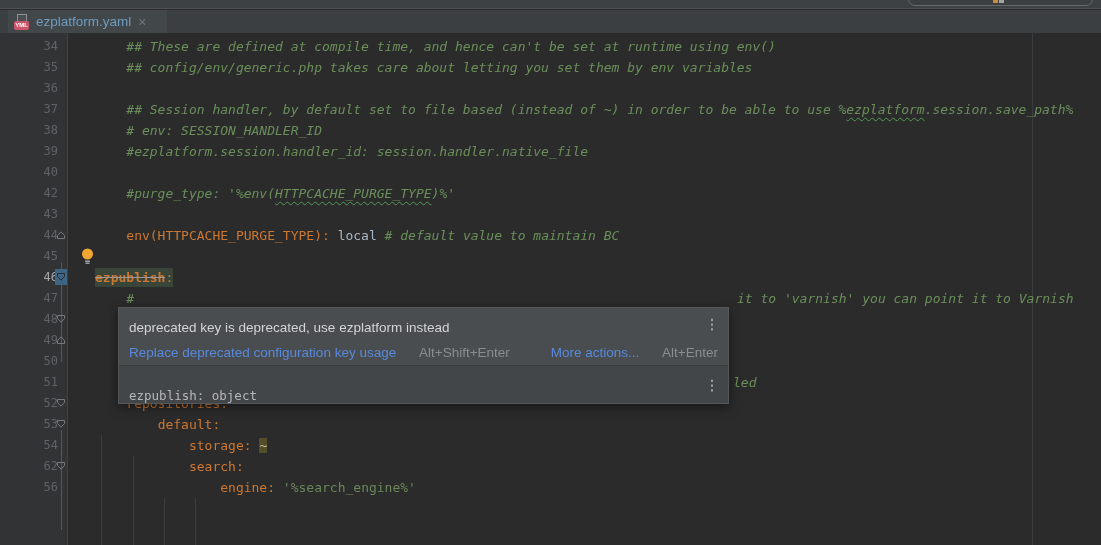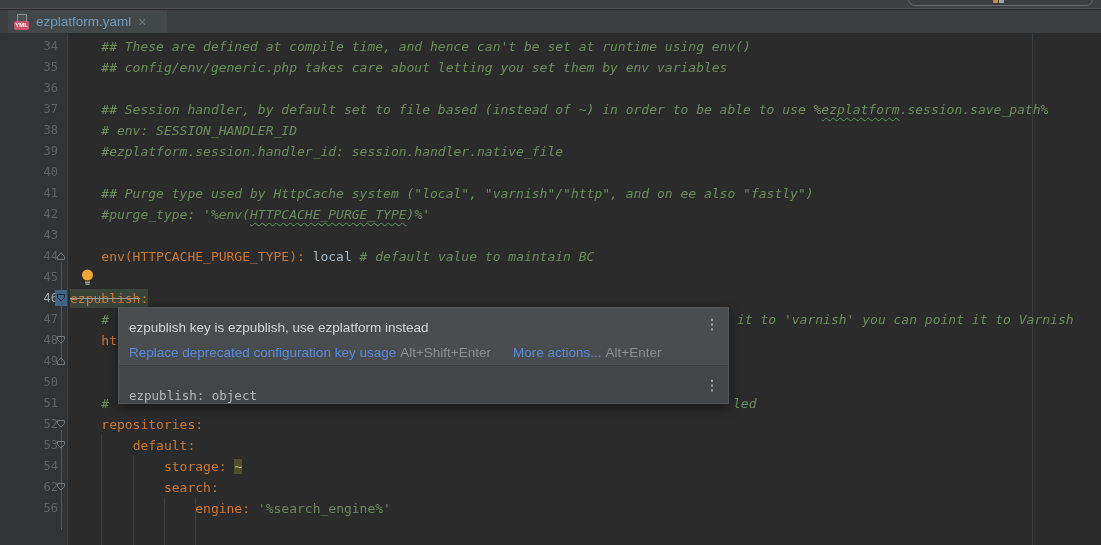--- a/index.html
+++ b/index.html
@@ -40,21 +40,21 @@
   .fold-line { position:absolute; left:61px; width:1px; background:#54585a; }
   .fl1 { top:229px; height:100px; }
   .fl2 { top:397px; height:100px; }
   .indent-guide { position:absolute; width:1px; background:#3b3e40; }
   .ig1 { left:101px; top:402px; height:110px; }
   .ig2 { left:133px; top:423px; height:89px; }
   .ig3 { left:164px; top:465px; height:47px; }
   .ig4 { left:195px; top:465px; height:47px; }
 
   #lines { position:absolute; left:0; top:3px; right:0; }
-  .line { position:relative; height:21px; display:flex; }
+  .line { position:relative; height:21px; display:flex;gap:25px; }
   .gut { position:relative; width:68px; flex:none; }
   .ln { position:absolute; right:10px; top:0; line-height:21px; font-size:12px; color:#606366;
         font-family:"DejaVu Sans Mono", monospace; }
   .ln.act { color:#a4a7a9; }
   .fold { position:absolute; left:55px; top:2px; width:12px; height:16px; display:flex;
           align-items:center; justify-content:center; }
   .fold.factive { background:#3e6486; }
   .code { white-space:pre; font-family:"DejaVu Sans Mono", monospace; font-size:13px;
           line-height:21px; padding-left:2px; }
   .ov { position:absolute; top:0; white-space:pre; font-family:"DejaVu Sans Mono", monospace;
@@ -62,31 +62,31 @@
   .bulb { position:absolute; left:81px; top:2px; }
 
   
   .cm { color:#6a8f5a; font-style:italic; }
   .k  { color:#cc7832; }
   .v  { color:#a9b7c6; }
   .s  { color:#6a8759; }
   .p  { color:#a9b7c6; }
   .sq { text-decoration:underline wavy #559a57; text-decoration-thickness:1px;
         text-underline-offset:3px; }
-  .st { text-decoration:line-through; text-decoration-color:#9a9a9a; }
+  .st { text-decoration:line-through; text-decoration-color:#9a9a9a;font-weight:bold; }
   .dep { background:#3a453a; padding:2px 0; }
   .occ { background:#534e2a; color:#c5bd94; }
 
   
   .popup { position:absolute; left:118px; top:274px; width:611px; z-index:10;
            border:1px solid #555859; box-shadow:0 3px 10px rgba(0,0,0,.5); }
   .p-top { background:#4a4d4f; height:57px; padding:7px 10px 0 10px; position:relative; }
   .p-row1 { height:25px; display:flex; align-items:center; }
   .popup-msg { color:#d2d4d5; font-size:13.5px; }
-  .p-row2 { height:24px; display:flex; align-items:center; }
+  .p-row2 { height:24px; display:flex; align-items:center;justify-content:space-between; }
   .popup-link { color:#5889dd; font-size:13.5px; text-decoration:none; cursor:pointer; }
   .popup-short { color:#8b8e90; font-size:13.5px; margin-left:4px; }
   .more { margin-left:22px; }
   .kebab { position:absolute; right:9px; color:#9b9ea0; font-size:14px; font-weight:bold;
            line-height:14px; }
   .kb1 { top:9px; }
   .kb2 { top:12px; }
   .p-bot { background:#434648; border-top:1px solid #3a3c3e; height:38px; position:relative;
            display:flex; align-items:flex-end; padding:0 10px; }
   .popup-code { color:#b5b8ba; font-family:"DejaVu Sans Mono", monospace; font-size:12.5px; }
@@ -164,26 +164,20 @@
           <div class="code"><span class="cm">    #ezplatform.session.handler_id: session.handler.native_file</span></div>
         </div>
         <div class="line">
           <div class="gut">
             <span class="ln">40</span>
           </div>
           <div class="code"></div>
         </div>
         <div class="line">
           <div class="gut">
-            <span class="ln">41</span>
-          </div>
-          <div class="code"><span class="cm">    ## Purge type used by HttpCache system ("local", "varnish"/"http", and on ee also "fastly")</span></div>
-        </div>
-        <div class="line">
-          <div class="gut">
             <span class="ln">42</span>
           </div>
           <div class="code"><span class="cm">    #purge_type: '%env(</span><span class="cm sq">HTTPCACHE_PURGE_TYPE</span><span class="cm">)%'</span></div>
         </div>
         <div class="line">
           <div class="gut">
             <span class="ln">43</span>
           </div>
           <div class="code"></div>
         </div>
@@ -305,21 +299,21 @@
           <div class="gut">
             <span class="ln">56</span>
           </div>
           <div class="code"><span class="p">                </span><span class="k">engine:</span><span class="p"> </span><span class="s">'%search_engine%'</span></div>
         </div>
       </div>
 
     <div class="popup">
       <div class="p-top">
         <div class="p-row1">
-          <span class="popup-msg">ezpublish key is ezpublish, use ezplatform instead</span>
+          <span class="popup-msg">deprecated key is deprecated, use ezplatform instead</span>
         </div>
         <div class="p-row2">
           <a class="popup-link">Replace deprecated configuration key usage</a>
           <span class="popup-short">Alt+Shift+Enter</span>
           <a class="popup-link more">More actions...</a>
           <span class="popup-short">Alt+Enter</span>
         </div>
         <span class="kebab kb1">⋮</span>
       </div>
       <div class="p-bot">

